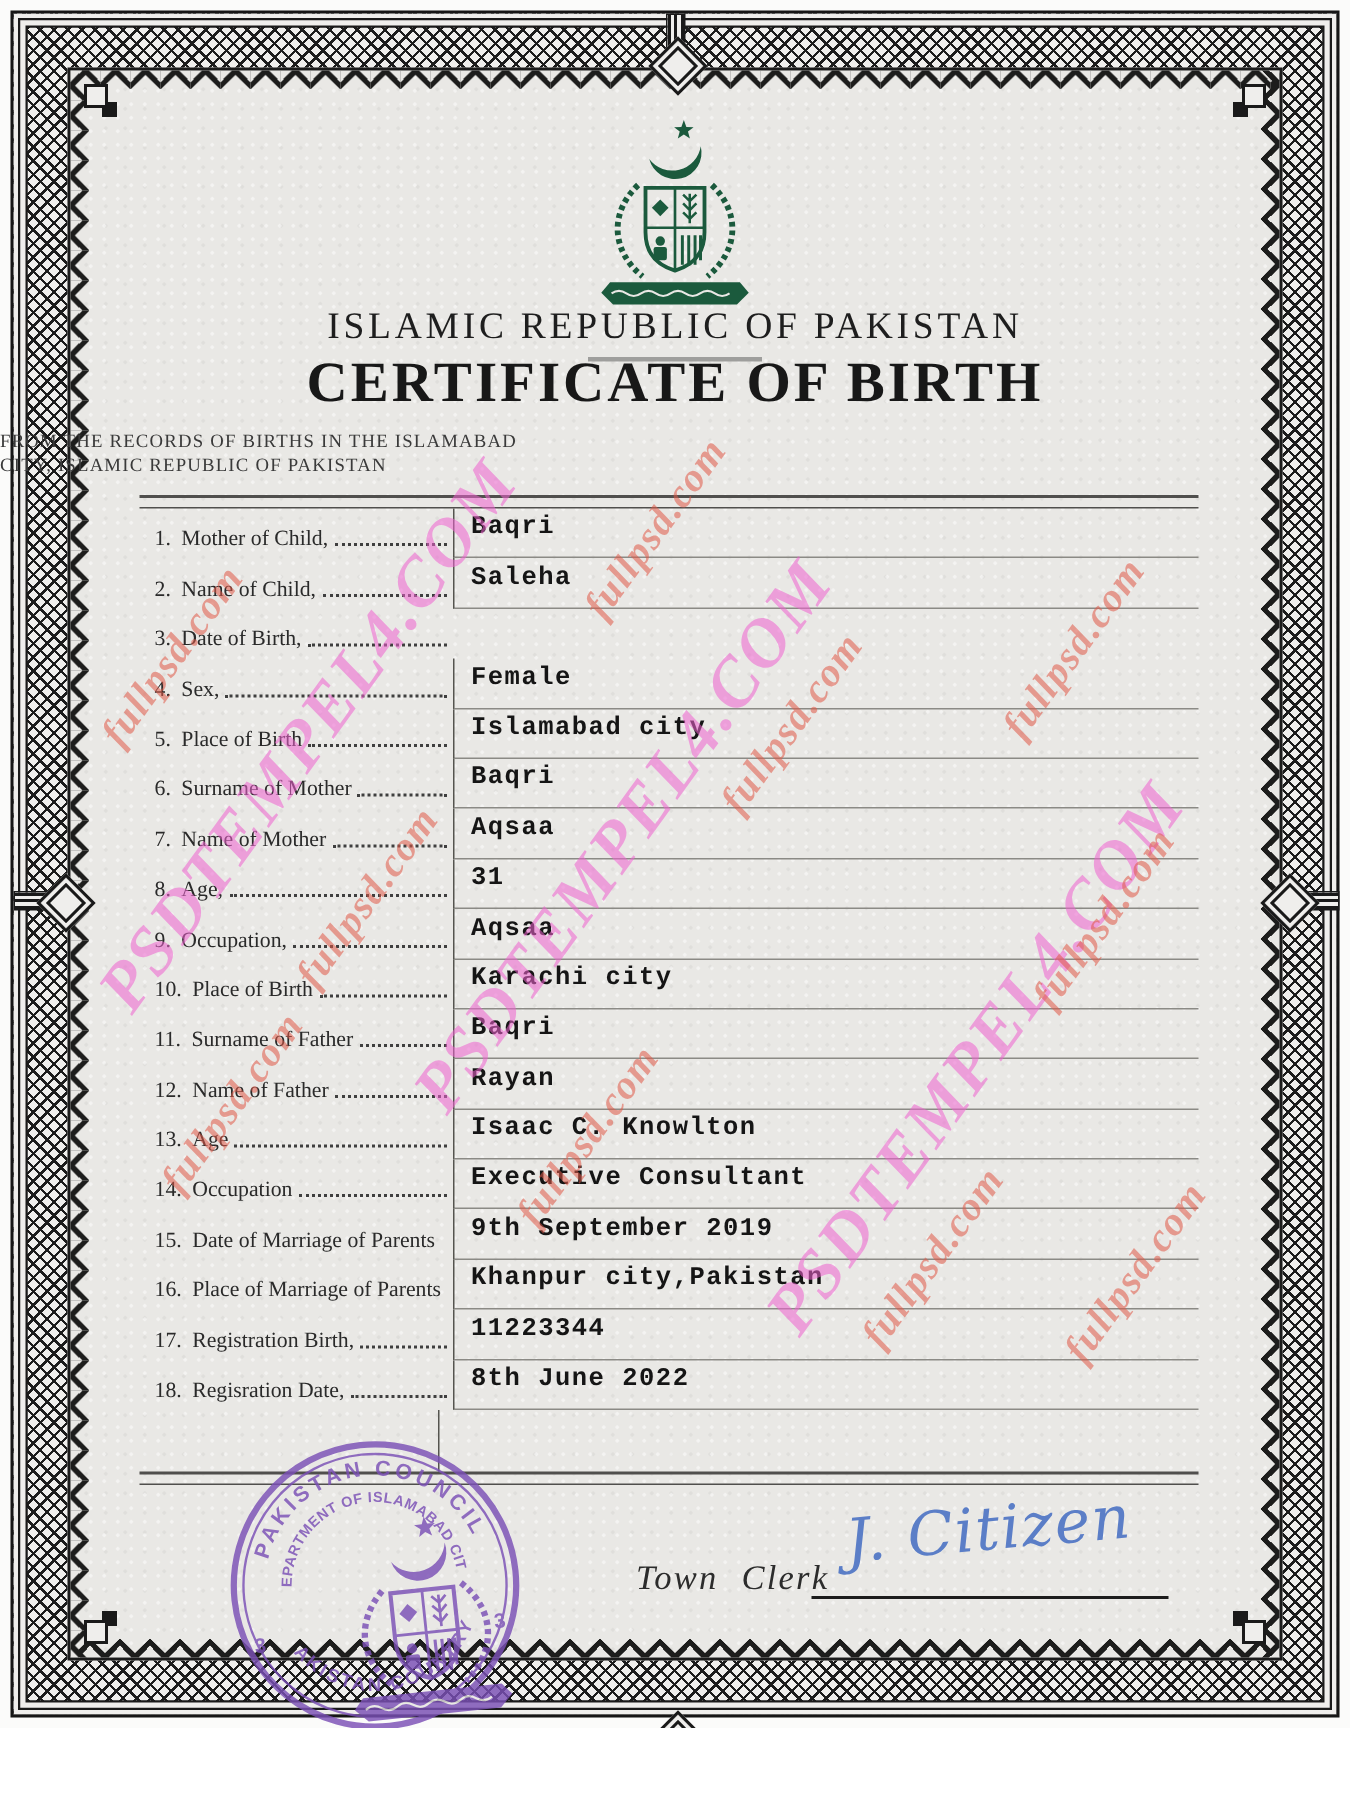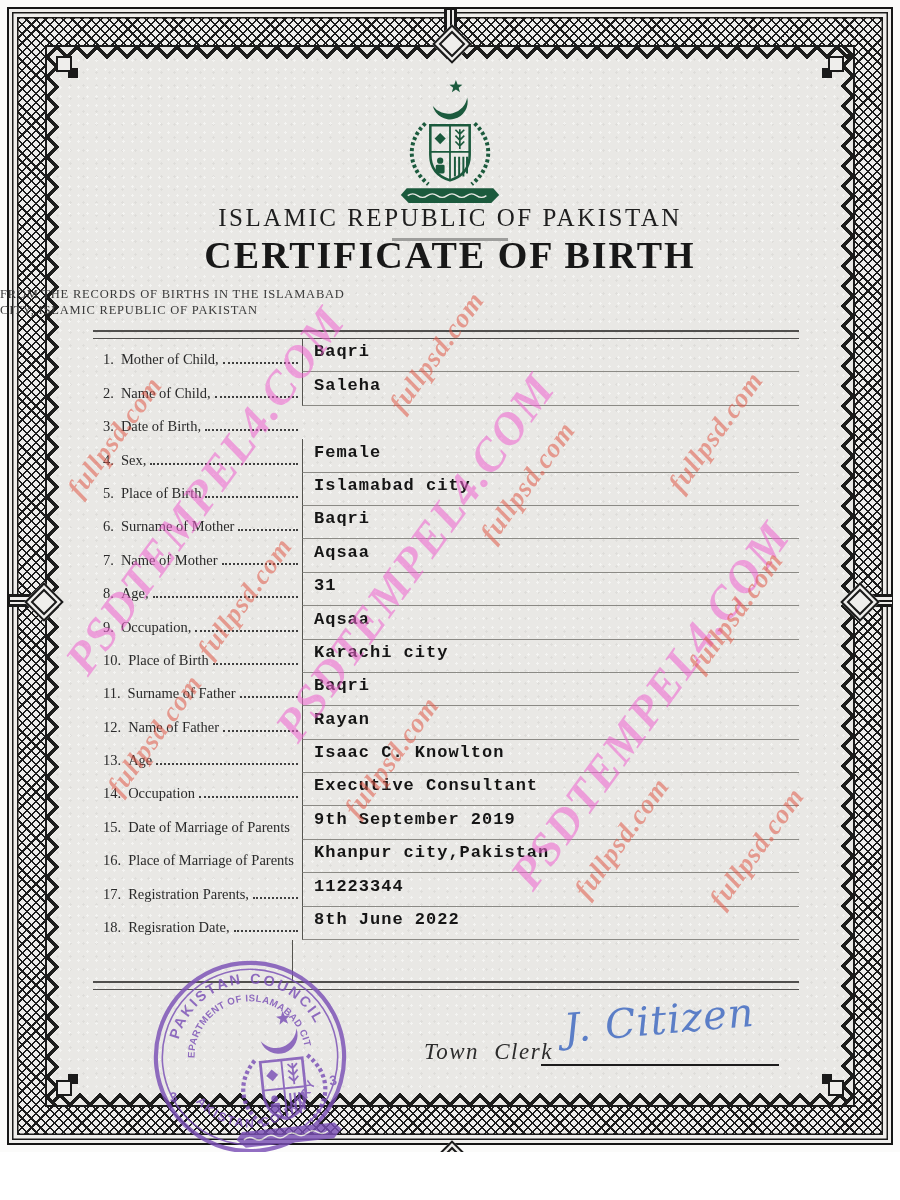--- a/index.html
+++ b/index.html
@@ -288,21 +288,21 @@
           <div class="cell-label">
             <span class="num">16.</span>
             <span>Place of Marriage of Parents</span>
             <span class="leader hidden"></span>
           </div>
           <div class="cell-value">Khanpur city,Pakistan</div>
         </div>
         <div class="row">
           <div class="cell-label">
             <span class="num">17.</span>
-            <span>Registration Parents,</span>
+            <span>Registration Birth,</span>
             <span class="leader"></span>
           </div>
           <div class="cell-value">11223344</div>
         </div>
         <div class="row">
           <div class="cell-label">
             <span class="num">18.</span>
             <span>Regisration Date,</span>
             <span class="leader"></span>
           </div>

